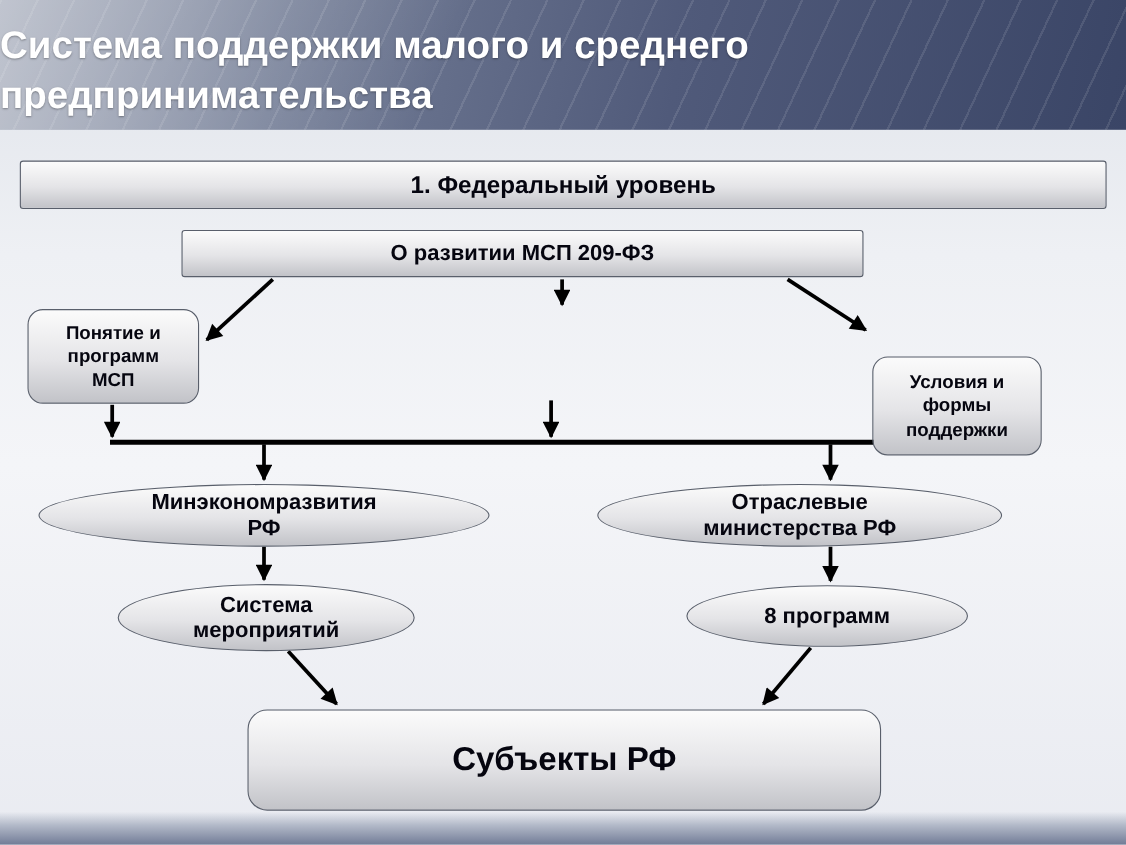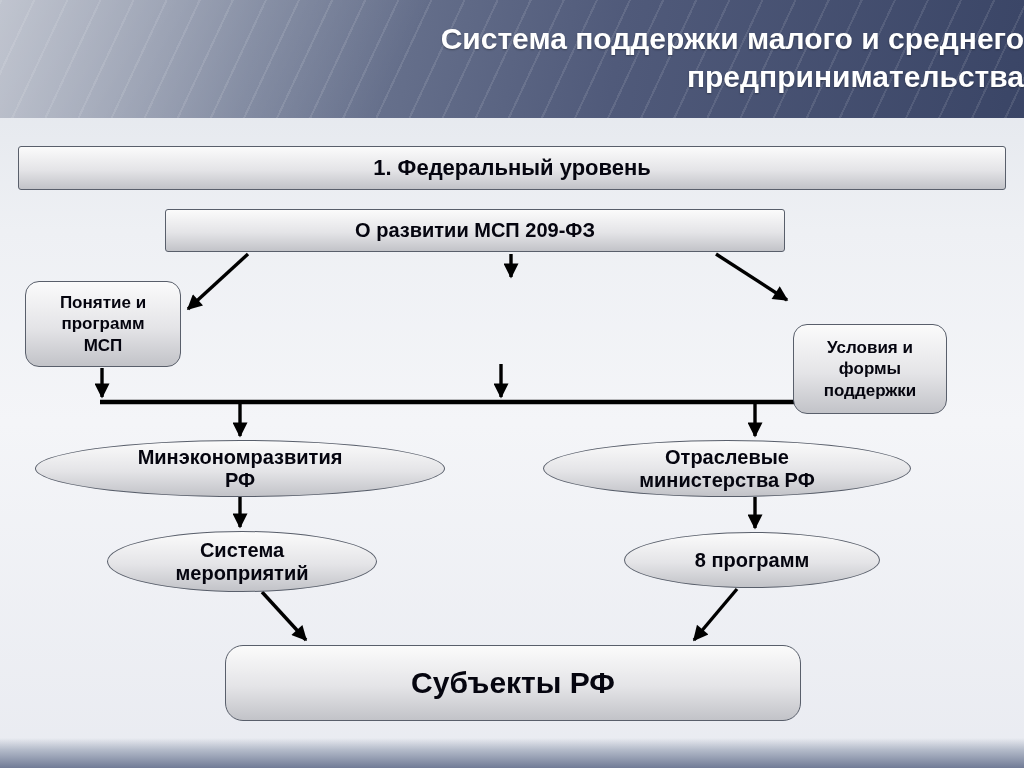--- a/index.html
+++ b/index.html
@@ -16,22 +16,22 @@
     position:absolute; left:0; top:0; width:1024px; height:118px; z-index:3;
     background:linear-gradient(100deg,#9aa1b2 0%,#737d96 25%,#505a7a 60%,#3a4566 100%);
   }
   .header::before {
     content:""; position:absolute; inset:0;
     background:
       linear-gradient(115deg, rgba(255,255,255,.38) 0%, rgba(255,255,255,0) 40%),
       repeating-linear-gradient(115deg, rgba(255,255,255,.10) 0 2px, rgba(0,0,0,0) 2px 30px);
   }
   .title {
-    position:relative; padding-top:20px; text-align:right;
-    color:#ffffff; font-size:30px; font-weight:bold; line-height:1.28;
+    position:relative; padding-top:20px; text-align:left;
+    color:#ffffff; font-size:35px; font-weight:bold; line-height:1.28;
     text-shadow:0 1px 2px rgba(0,0,0,.35); white-space:pre-line;
   }
 
   
   .footer {
     position:absolute; left:0; bottom:0; width:1024px; height:30px; z-index:3;
     background:linear-gradient(180deg, rgba(170,178,196,0) 0%, #b3bac9 40%, #717b96 100%);
   }
 
   
@@ -53,21 +53,21 @@
   #concept      { left:25px;  top:281px; width:156px; height:86px; font-size:17px; border-radius:14px; line-height:1.25; }
   #delimitation { left:410px; top:284px; width:202px; height:79px; font-size:17px; border-radius:5px;  line-height:1.25; }
   #conditions   { left:793px; top:283px; width:154px; height:90px; font-size:17px; border-radius:14px; line-height:1.25;margin-top:41px; }
 
   .ellipse { border-radius:50%; }
   #minec    { left:35px;  top:440px; width:410px; height:57px; font-size:20px; line-height:1.12; }
   #sector   { left:543px; top:440px; width:368px; height:57px; font-size:20px; line-height:1.12; }
   #measures { left:107px; top:531px; width:270px; height:61px; font-size:20px; line-height:1.12; }
   #programs { left:624px; top:532px; width:256px; height:56px; font-size:20px; }
 
-  #subjects { left:225px; top:645px; width:576px; height:76px; font-size:30px; border-radius:18px;text-align:center; }
+  #subjects { left:225px; top:645px; width:576px; height:92px; font-size:30px; border-radius:18px;text-align:center; }
 </style>
 </head>
 <body>
 
 <div class="slide">
 
   <div class="header">
     <h1 class="title pre">Система поддержки малого и среднего
 предпринимательства</h1>
   </div>

